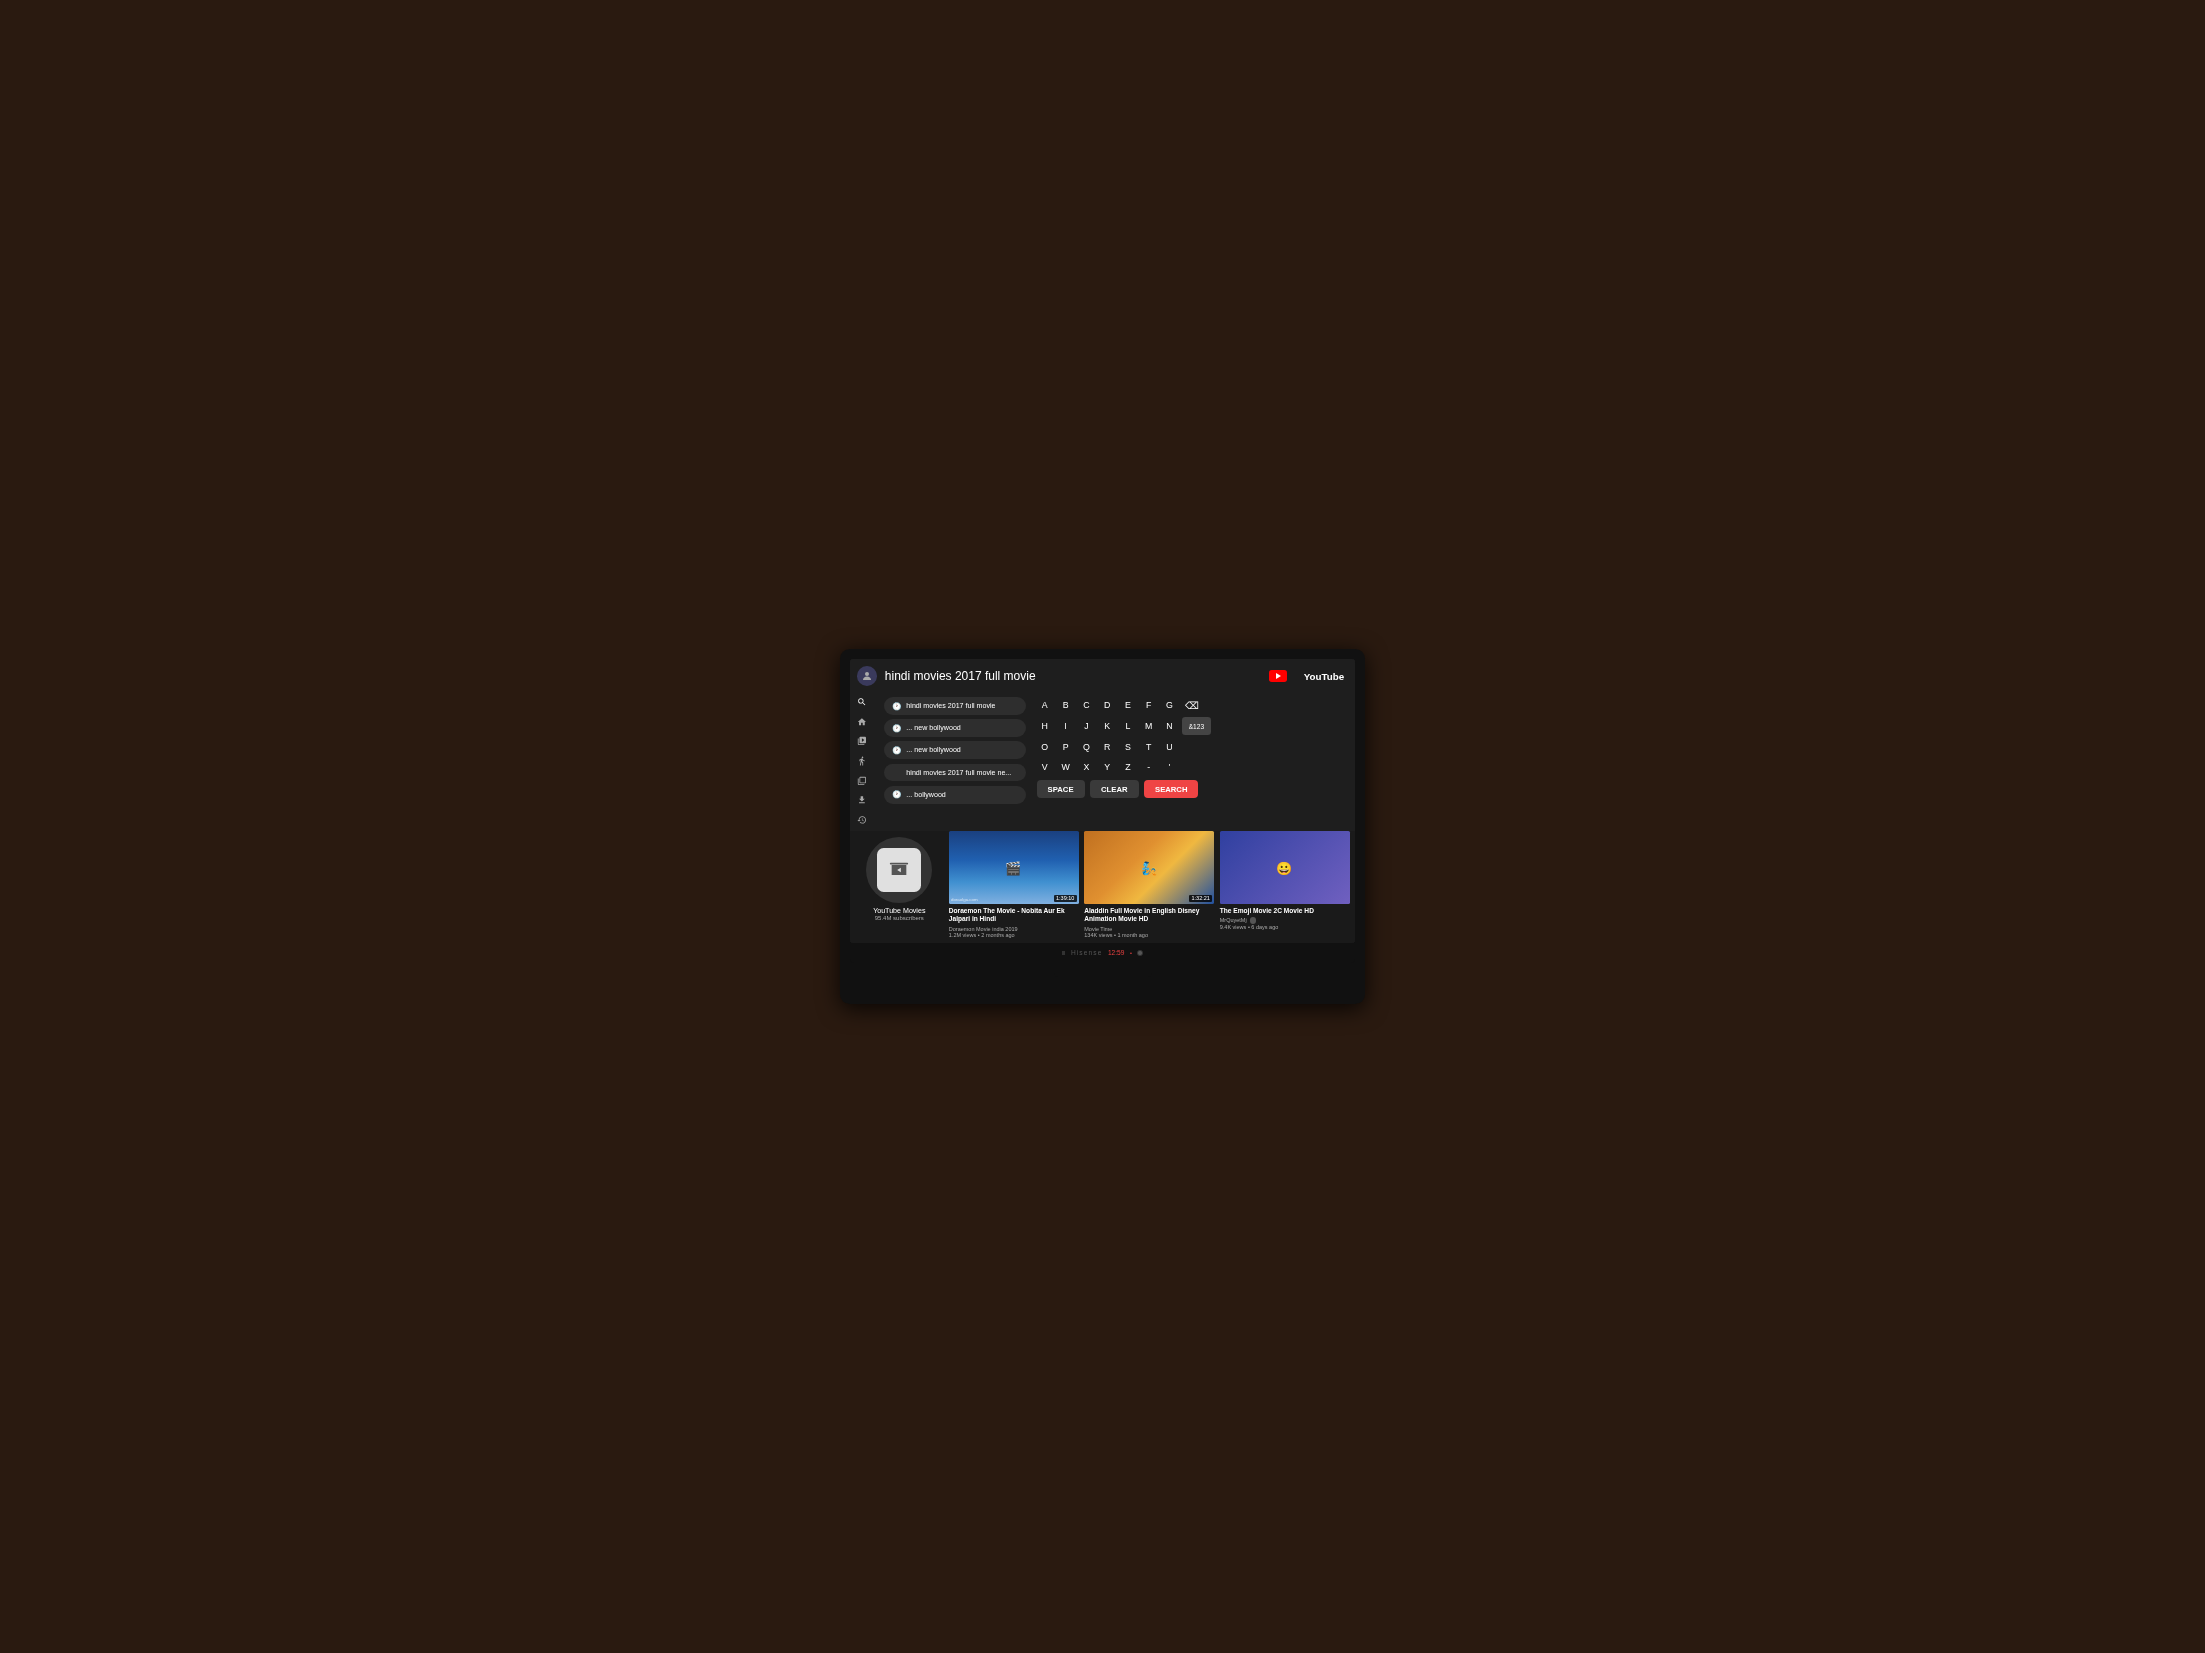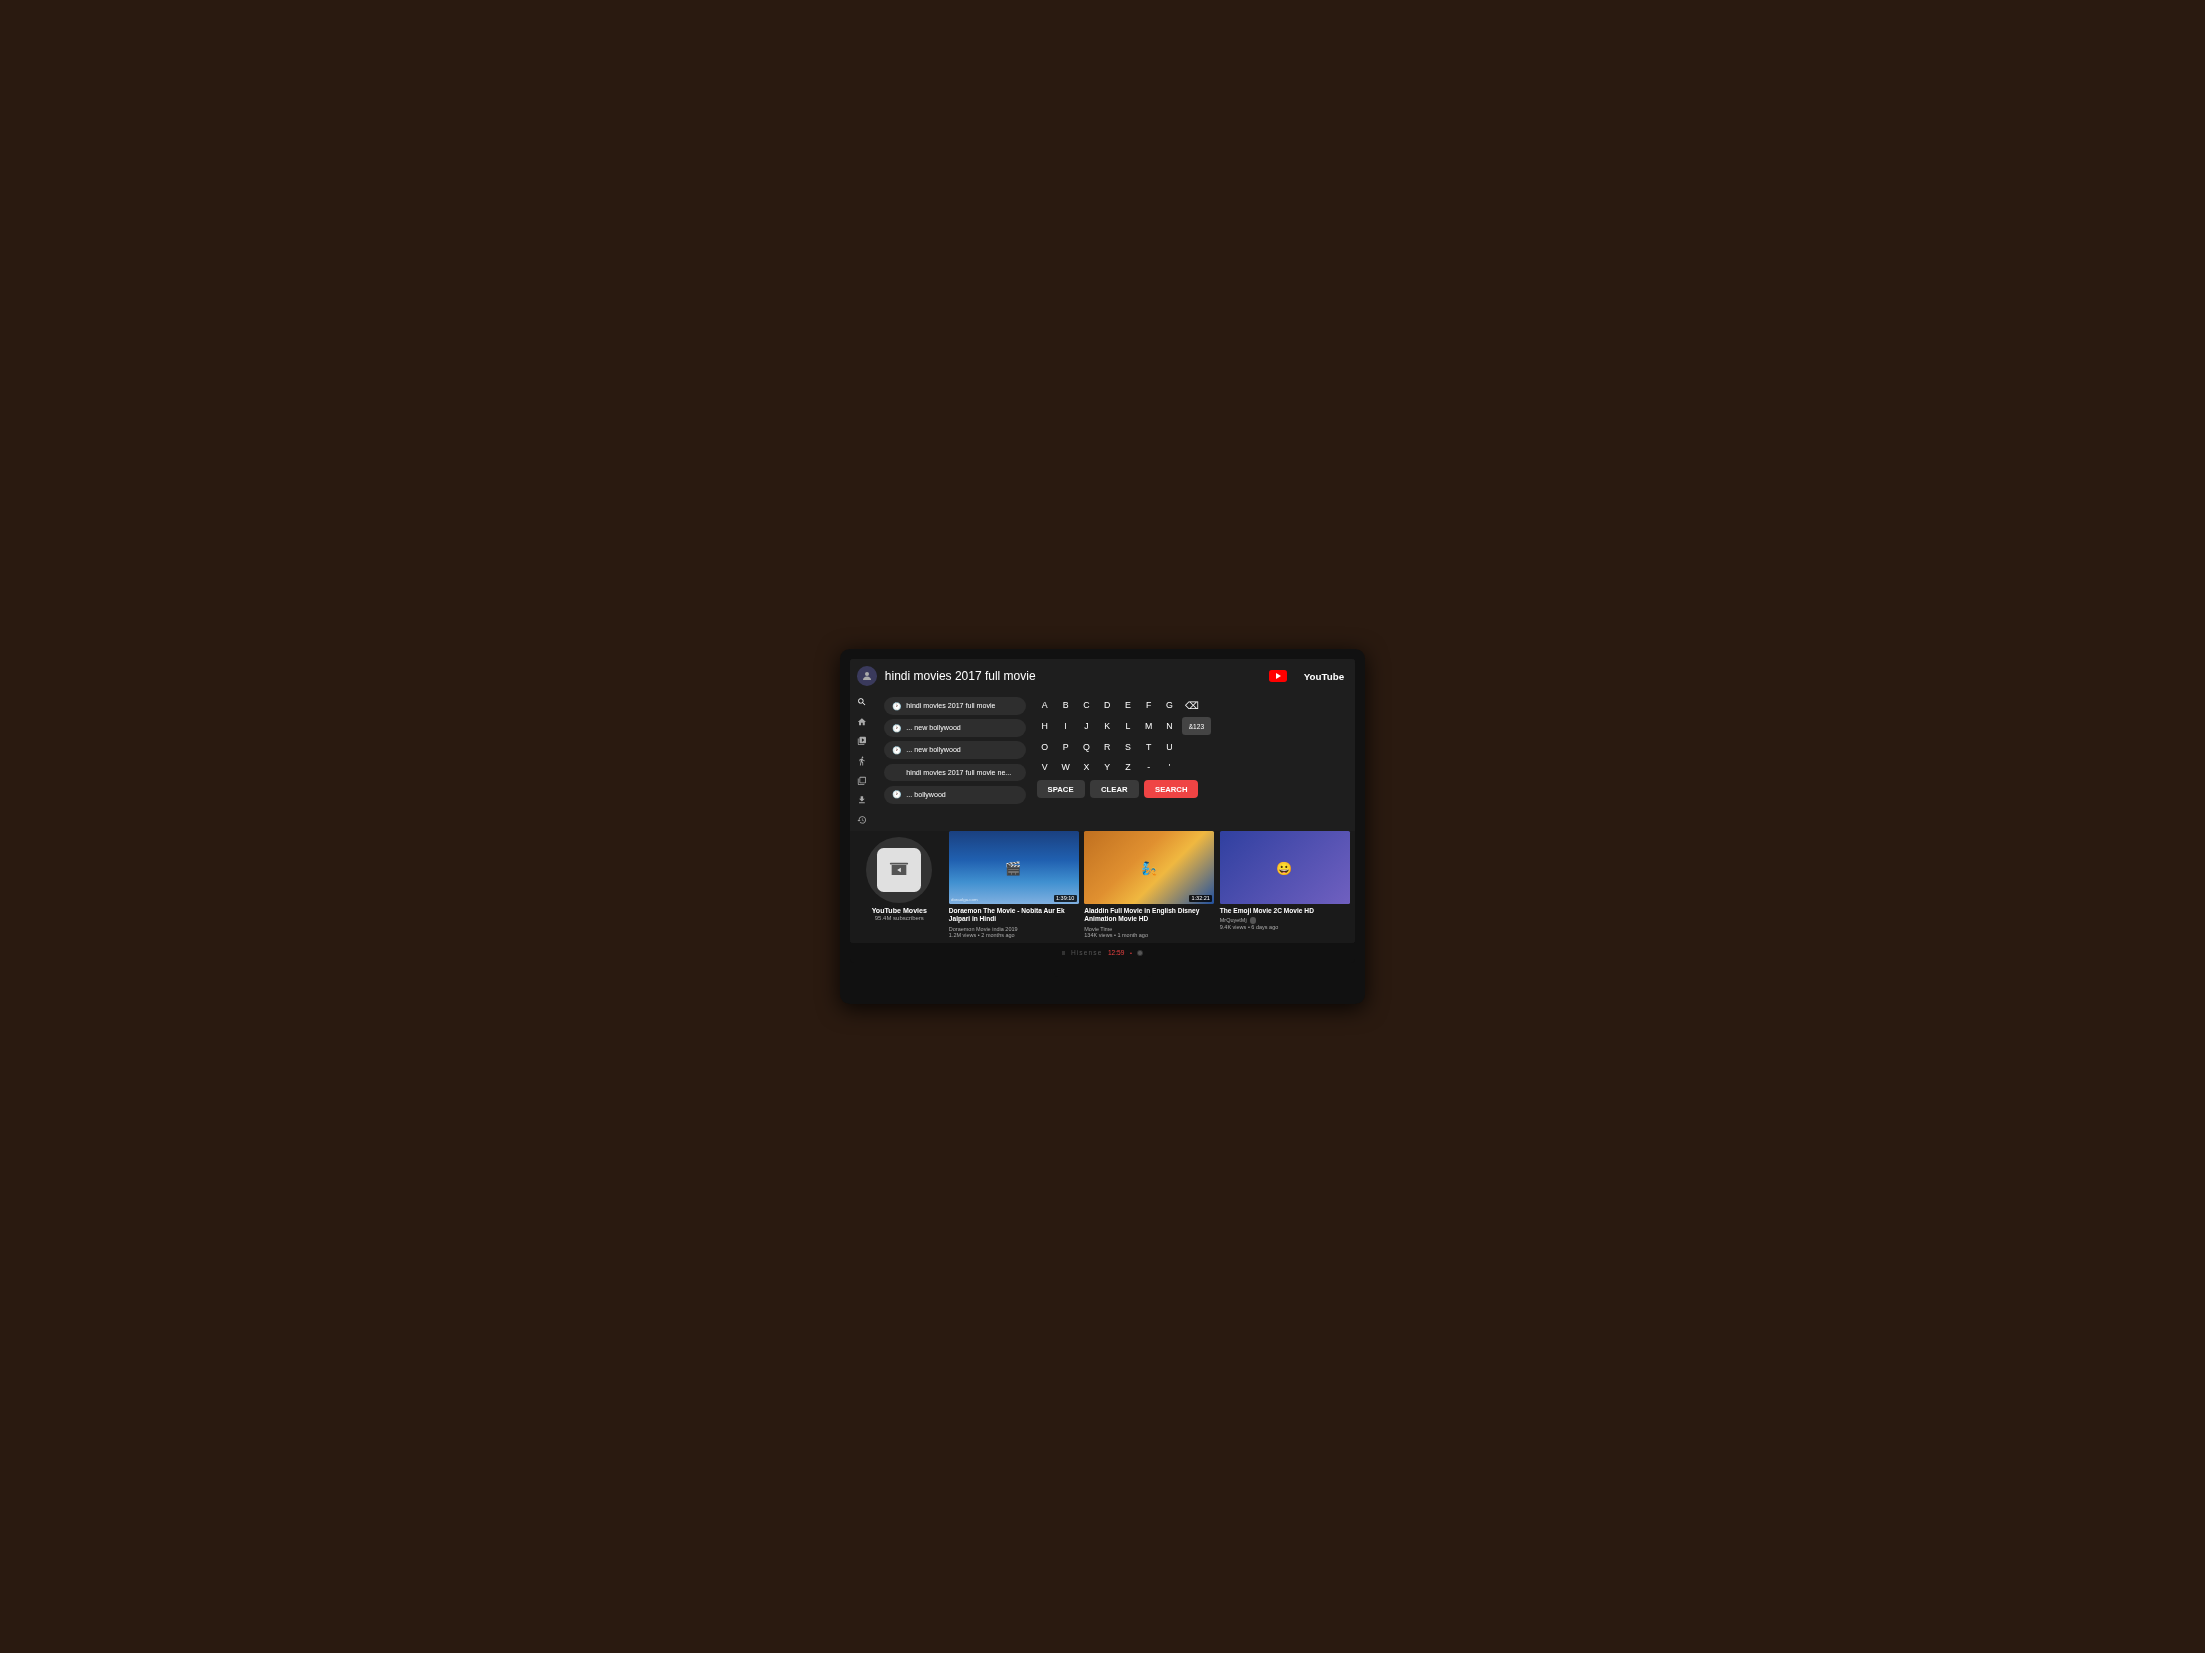--- a/index.html
+++ b/index.html
@@ -236,21 +236,21 @@
       border-radius: 50%;
       background: #333;
       display: flex;
       align-items: center;
       justify-content: center;
       margin-bottom: 4.4px;
     }
     .channel-name {
       color: #fff;
       font-size: 7.1px;
-      font-weight: 700;
+      font-weight: 400;
       text-align: center;
     }
     .channel-subs {
       color: #aaa;
       font-size: 6px;
       text-align: center;
     }
     .video-card {
       flex: 1;
       min-width: 0;

